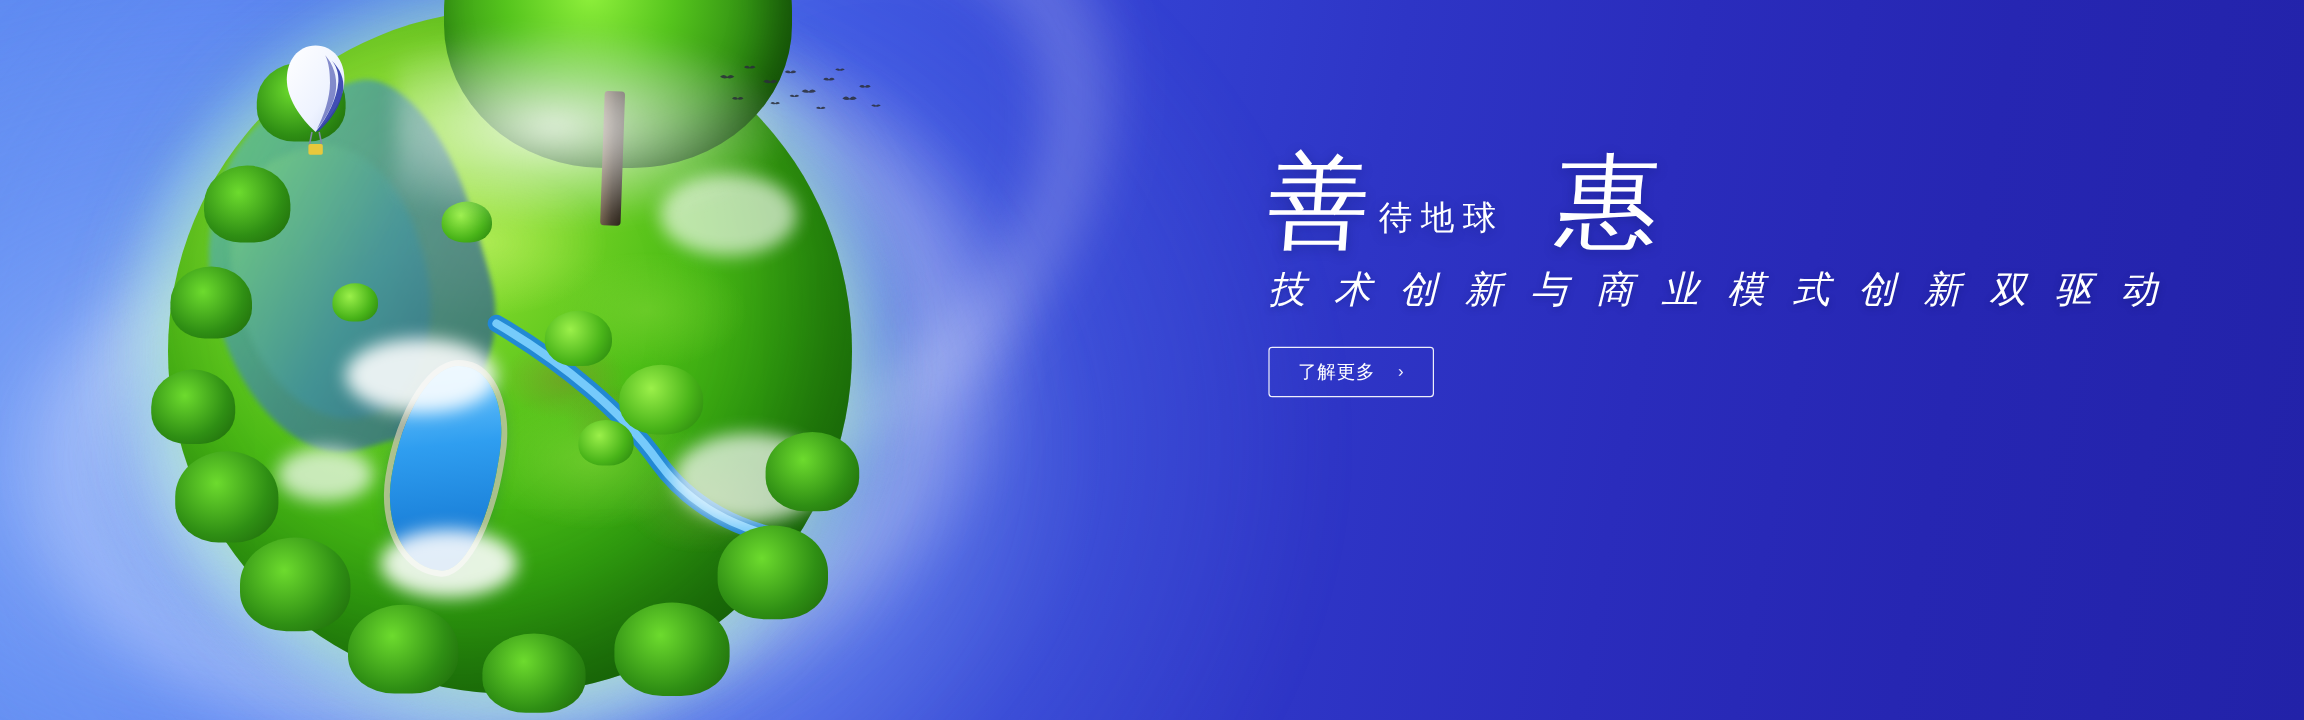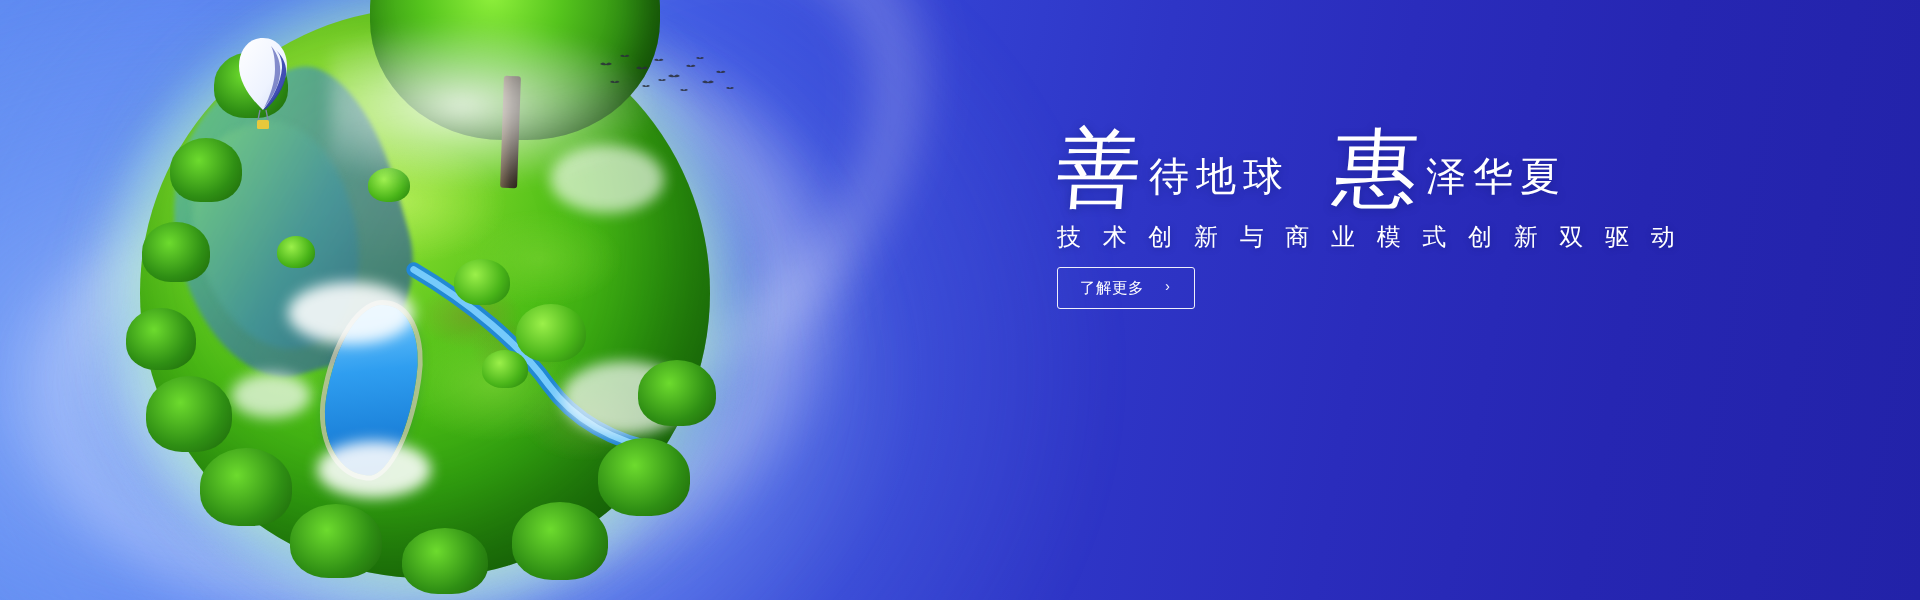--- a/index.html
+++ b/index.html
@@ -115,31 +115,31 @@
   .balloon{position:absolute;left:236px;top:36px;width:54px;height:102px;}
 
   
   .content{position:absolute;left:1057px;top:130px;width:760px;color:#fff;}
   .headline{display:flex;align-items:flex-end;white-space:nowrap;
     text-shadow:0 2px 10px rgba(10,20,90,.35);}
   .kanji-big{font-family:"DejaVu Serif","Liberation Serif",serif;
     font-size:84px;line-height:.92;font-weight:400;letter-spacing:0;
     transform:skewX(-4deg);}
   .kanji-small{font-family:"DejaVu Serif","Liberation Serif",serif;
-    font-size:40px;line-height:1;font-weight:400;letter-spacing:7px;
+    font-size:28px;line-height:1;font-weight:400;letter-spacing:7px;
     padding:0 0 11px 8px;}
   .gap{width:44px;}
-  .subtitle{margin-top:14px;font-size:24px;letter-spacing:7.5px;font-weight:400;
-    text-shadow:0 1px 6px rgba(10,20,90,.35);}
+  .subtitle{margin-top:14px;font-size:31px;letter-spacing:7.5px;font-weight:400;
+    text-shadow:0 1px 6px rgba(10,20,90,.35);font-style:italic;}
   .desc{margin-top:18px;font-size:17.5px;letter-spacing:.4px;font-weight:400;
     text-shadow:0 1px 5px rgba(10,20,90,.35);}
-  .cta{margin-top:14px;display:inline-flex;align-items:center;justify-content:center;
+  .cta{margin-top:26px;display:inline-flex;align-items:center;justify-content:center;
     gap:19px;width:138px;height:42px;border:1px solid rgba(255,255,255,.92);
     border-radius:3px;font-size:15.5px;letter-spacing:.6px;color:#fff;
-    background:transparent;cursor:pointer;font-family:Liberation Mono, monospace;}
+    background:transparent;cursor:pointer;}
   .cta .chev{font-size:14px;opacity:.95;transform:translateY(-1px);}
 </style>
 </head>
 <body>
 
 <div class="banner">
 
   <div class="sky"></div>
   <div class="sky-glow"></div>
   <div class="sky-glow2"></div>
@@ -230,21 +230,20 @@
     </g>
   </svg>
 
   <div class="content">
 
     <div class="headline">
       <span class="kanji-big">善</span>
       <span class="kanji-small">待地球</span>
       <span class="gap"></span>
       <span class="kanji-big">惠</span>
-      <span class="kanji-small">泽华夏</span>
     </div>
 
     <div class="subtitle">技 术 创 新 与 商 业 模 式 创 新 双 驱 动</div>
 
 
     <div class="cta">
       <span>了解更多</span>
       <span class="chev">›</span>
     </div>
 

